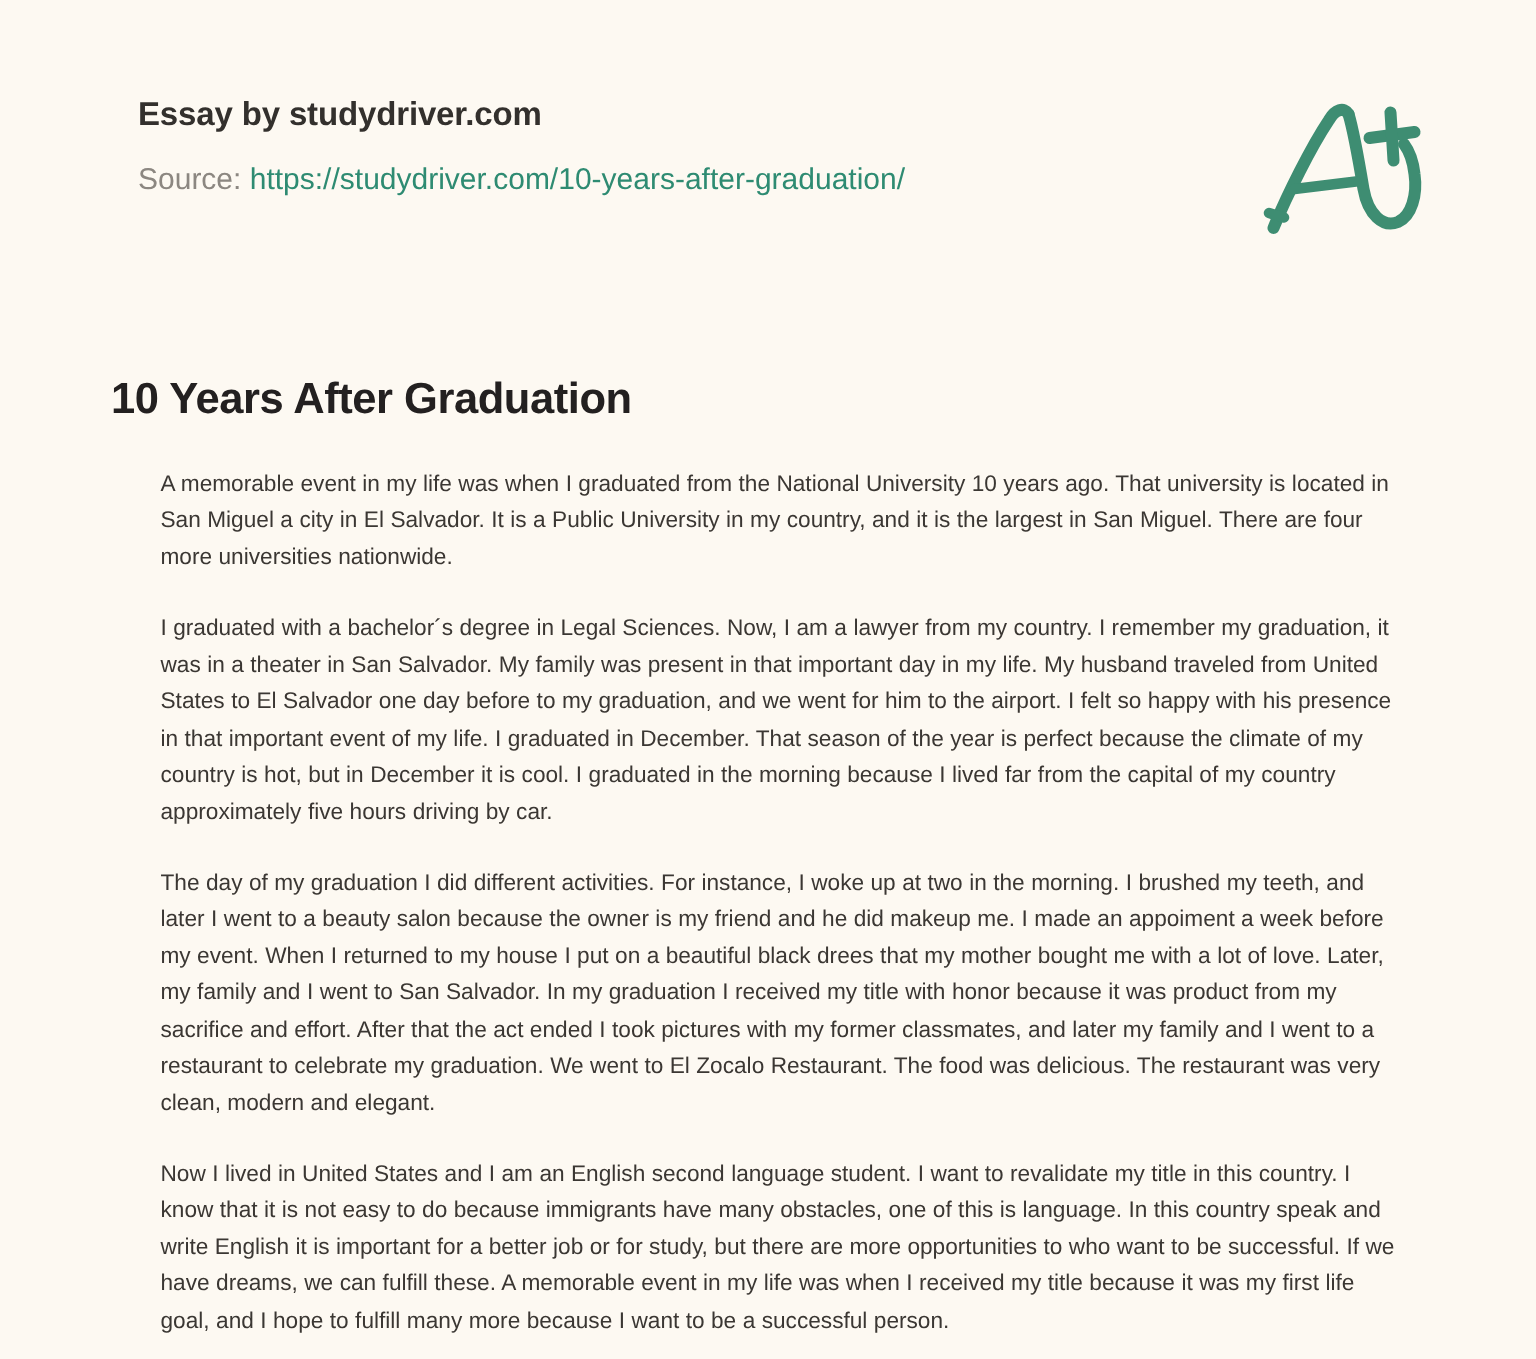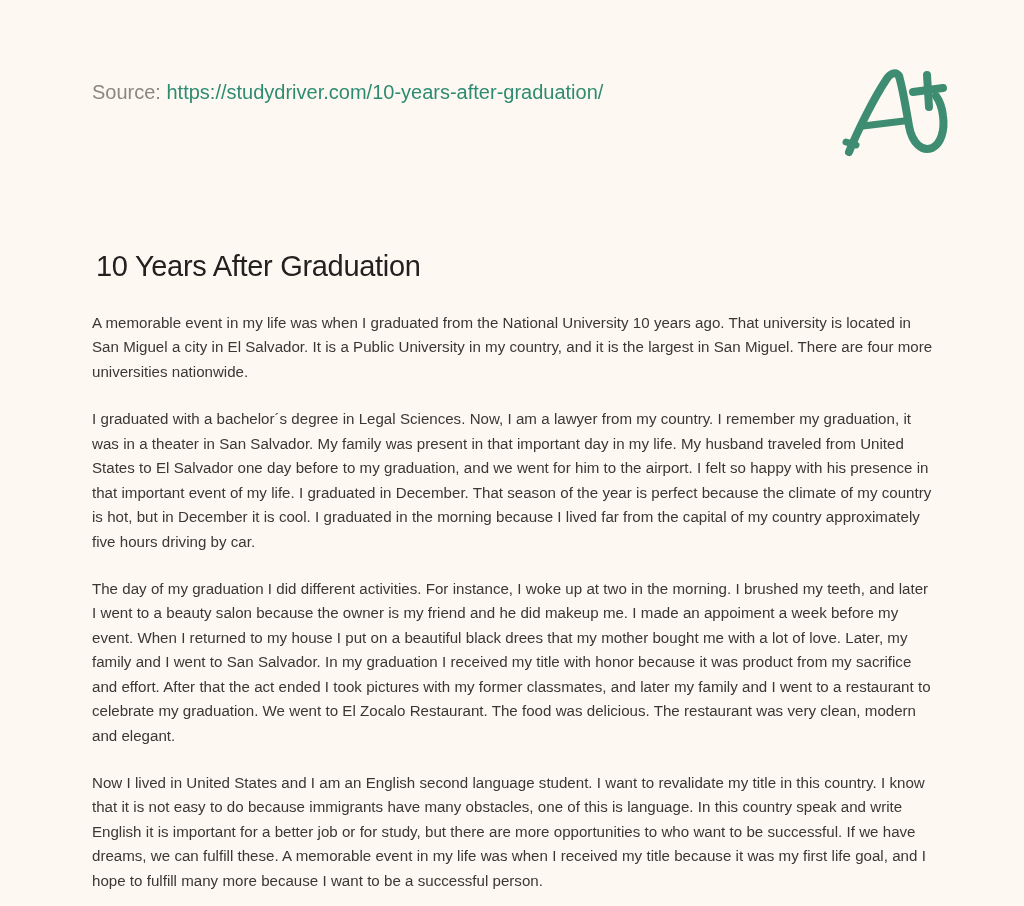--- a/index.html
+++ b/index.html
@@ -65,58 +65,59 @@
     height: 96px;
     margin-top: 2px;
     margin-right: 6px;
     flex: 0 0 auto;
     display: block;
   }
 
   
   .essay-title {
     position: absolute;
-    left: 96px;
+    left: 74px;
     top: 249px;
     margin: 0;
     font-size: 29px;
-    font-weight: normal;
+    font-weight: bold;
     color: #232020;
     letter-spacing: -0.3px;
     line-height: 1.2;
   }
 
   
   .essay-body {
     position: absolute;
     left: 92px;
     top: 311px;
     width: 842px;
   }
 
   .essay-body p {
-    margin: 0 0 23px 0;
+    margin: 0 0 23px 15px;
     font-size: 15.1px;
     line-height: 1.62;
     color: #3B3733;
     text-align: left;
     word-spacing: 0.1px;
   }
   .essay-body p:last-child {
     margin-bottom: 0;
   }
 </style>
 </head>
 <body>
 
 <div class="page">
 
   <div class="header">
 
     <div class="header-text">
+      <div class="byline">Essay by studydriver.com</div>
 
       <div class="source-line">
         <span class="source-label">Source:</span>
         <span class="source-url">https://studydriver.com/10-years-after-graduation/</span>
       </div>
     </div>
 
     <svg class="logo" viewBox="0 0 120 96" aria-hidden="true">
       <g fill="none" stroke="#3E8D72" stroke-linecap="round" stroke-linejoin="round">
 

